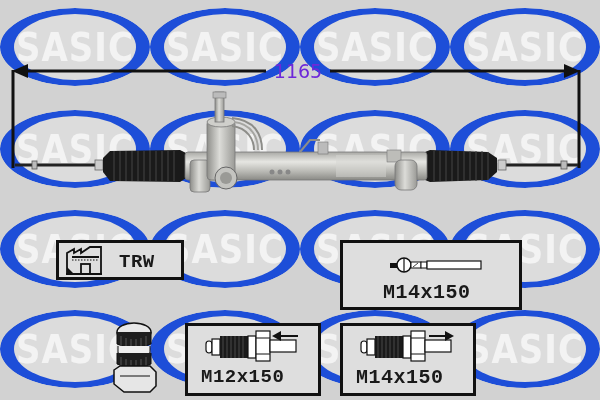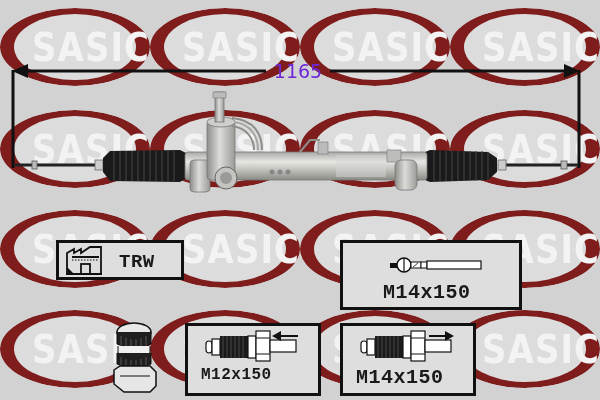--- a/index.html
+++ b/index.html
@@ -6,24 +6,24 @@
   html, body { width: 600px; height: 400px; overflow: hidden; }
   body {
     background: #d2d2d2;
     position: relative;
     font-family: "Liberation Mono", "DejaVu Sans Mono", monospace;
   }
   .watermark-layer { position: absolute; inset: 0; overflow: hidden; }
   .wm {
     position: absolute;
     width: 150px; height: 78px;
-    background: #7f1d1d;
+    background: #1d4ed8;
     border-radius: 50% / 50%;
     clip-path: ellipse(50% 50% at 50% 50%);
-    display: flex; align-items: center; justify-content: flex-end;
+    display: flex; align-items: center; justify-content: center;
   }
   .wm::before {
     content: "";
     position: absolute; inset: 6px 14px;
     border-radius: 50%;
     background: #dcdcdc;
   }
   .wm span {
     position: relative;
     font-family: "DejaVu Sans", sans-serif;
@@ -238,21 +238,21 @@
         <line x1="41" y1="8" x2="41" y2="30"></line>
     </g>
     <rect x="46" y="8" width="8" height="22" fill="#fff" stroke="#111" stroke-width="1.2"></rect>
     <rect x="54" y="3" width="14" height="30" fill="#fff" stroke="#111" stroke-width="1.2"></rect>
     <line x1="54" y1="10" x2="68" y2="10" stroke="#111" stroke-width="1"></line>
     <line x1="54" y1="26" x2="68" y2="26" stroke="#111" stroke-width="1"></line>
     <rect x="68" y="12" width="26" height="12" fill="#fff" stroke="#111" stroke-width="1.2"></rect>
     <line x1="76" y1="8" x2="96" y2="8" stroke="#111" stroke-width="2"></line>
     <polygon points="70,8 79,3 79,13" fill="#111"></polygon>
   </svg>
-  <span class="box-label" style="left:13px;top:40px;font-size:16px;">M12x150</span>
+  <span class="box-label" style="left:13px;top:40px;font-size:19px;">M12x150</span>
 </div>
 
 <div class="box" style="left:340px;top:323px;width:136px;height:73px;">
   <svg width="120" height="34" style="position:absolute;left:14px;top:2px" viewBox="0 0 120 34">
     <rect x="4" y="13" width="6" height="12" rx="3" fill="#fff" stroke="#111" stroke-width="1.2"></rect>
     <rect x="10" y="11" width="8" height="16" fill="#fff" stroke="#111" stroke-width="1.2"></rect>
     <rect x="18" y="8" width="28" height="22" fill="#1a1a1a"></rect>
     <g stroke="#555" stroke-width="0.8">
       <line x1="21" y1="8" x2="21" y2="30"></line>
         <line x1="25" y1="8" x2="25" y2="30"></line>

